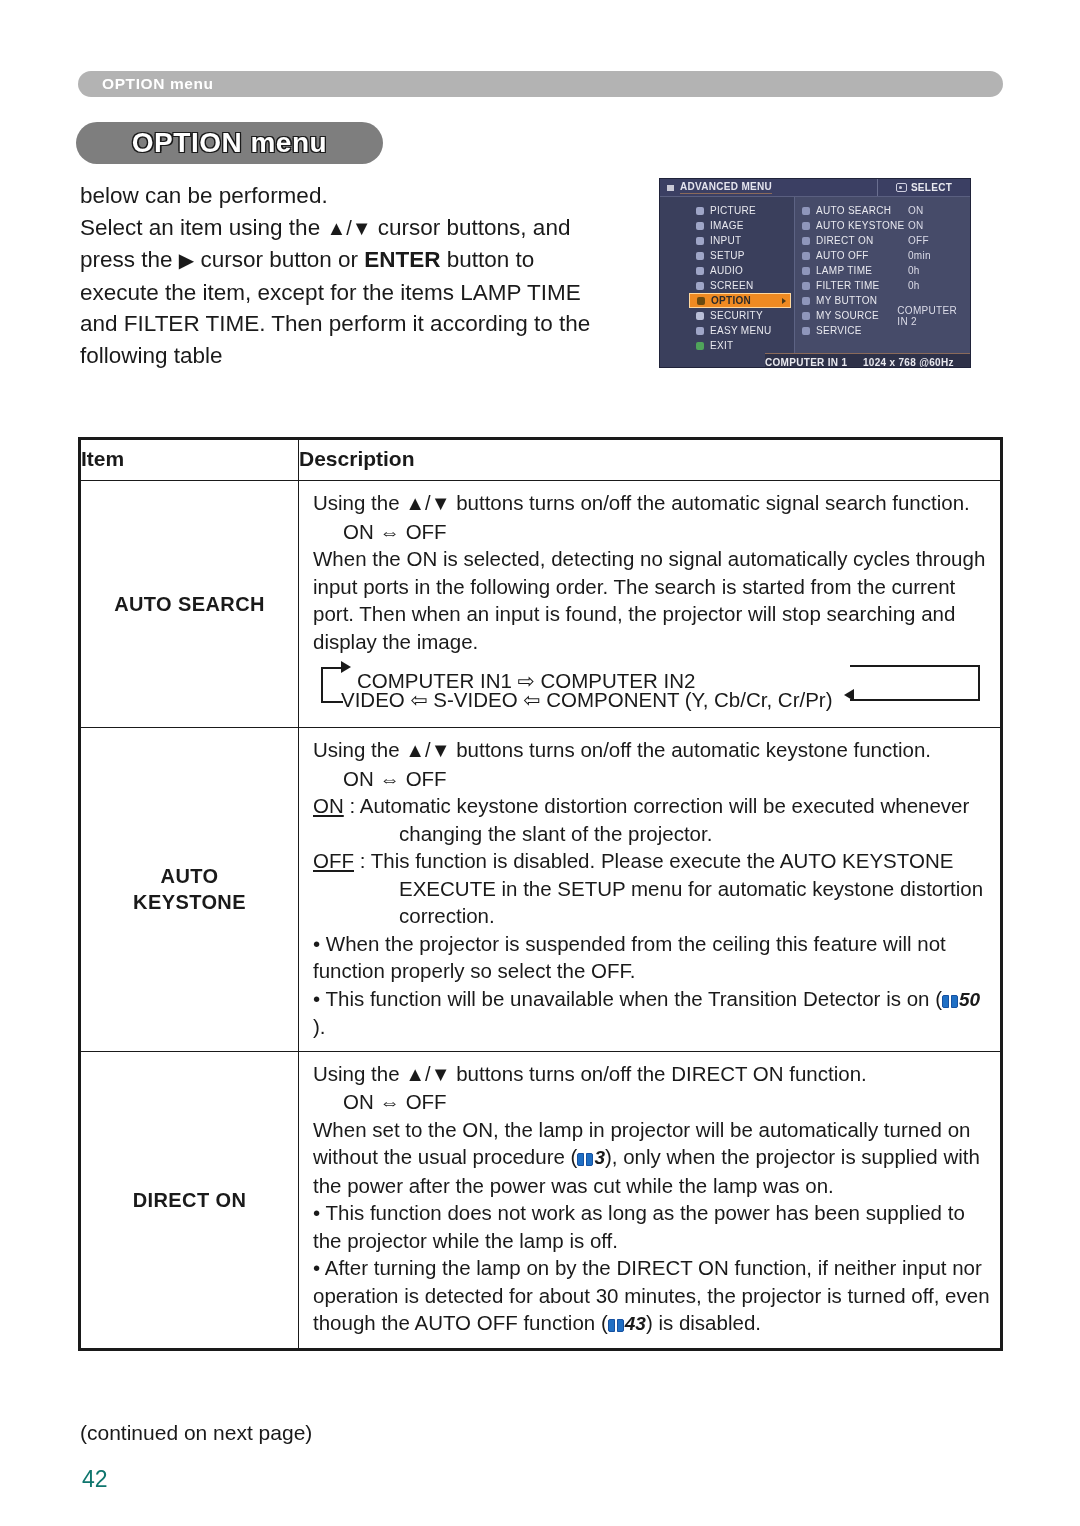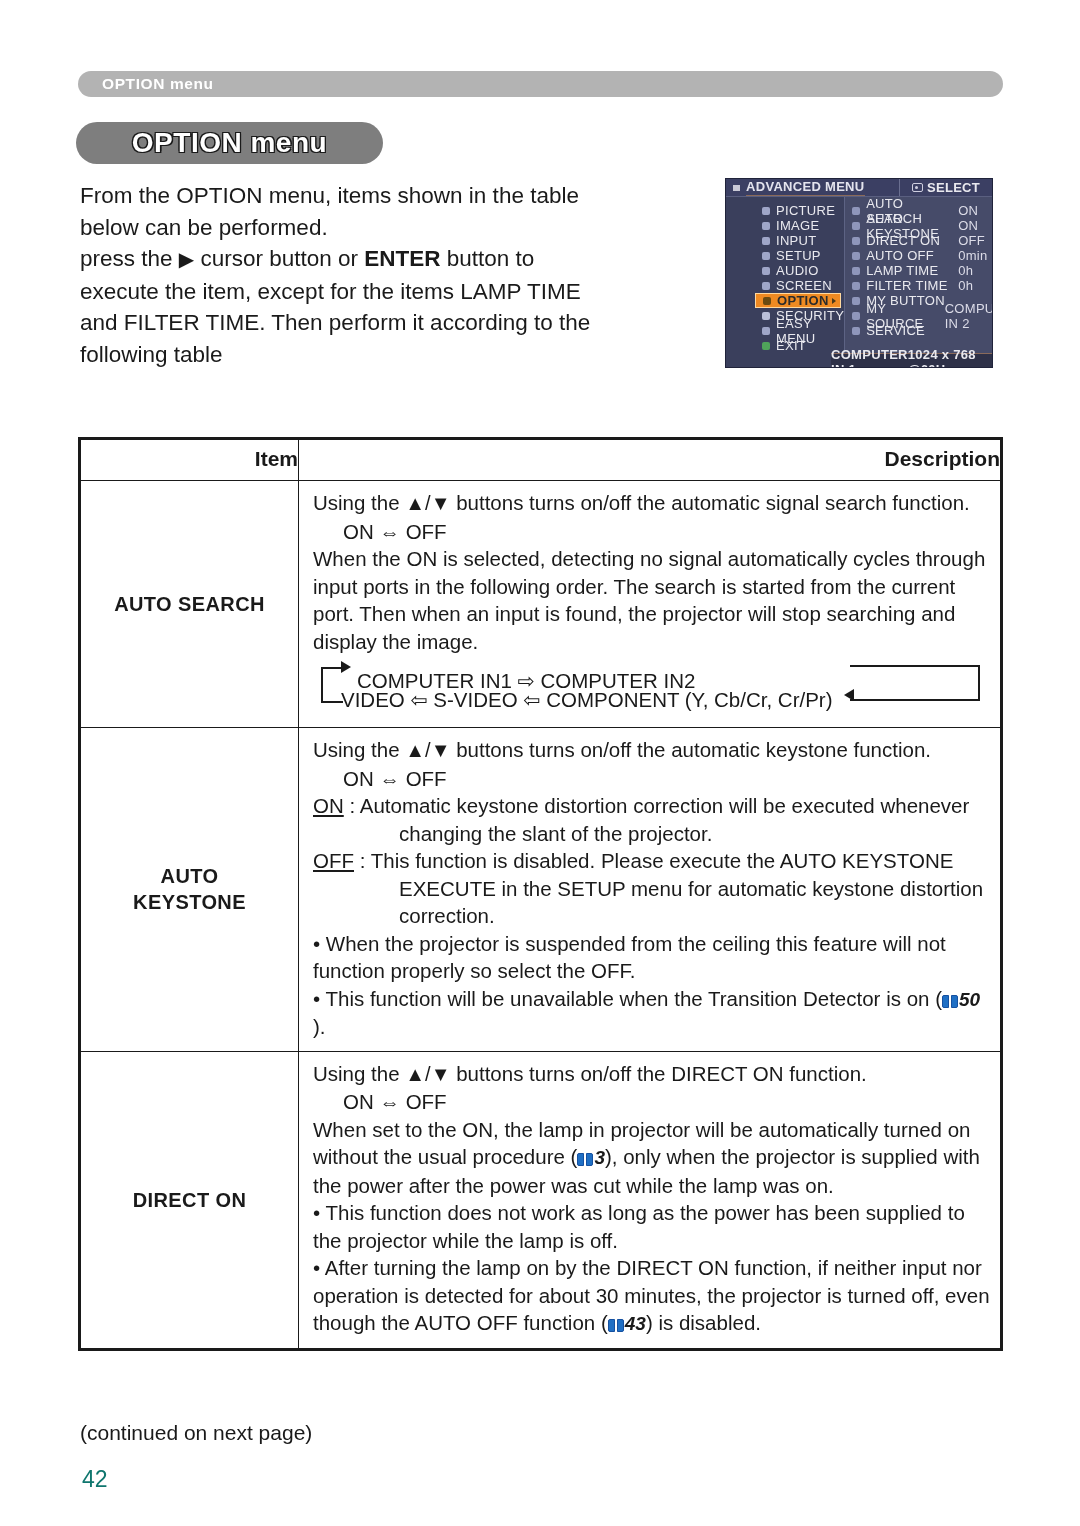--- a/index.html
+++ b/index.html
@@ -72,28 +72,28 @@
     line-height: 31.5px;
     color: #1a1a1a;
   }
   .intro p { margin: 0; }
   .b { font-weight: bold; }
   .tri { font-size: 20px; }
 
   
   .osd {
     position: absolute;
-    left: 725px;
+    left: 659px;
     top: 178px;
-    width: 268px;
+    width: 312px;
     height: 190px;
     background: #3a3f5c;
     border: 1px solid #20233a;
     box-sizing: border-box;
-    font-size: 13px;
+    font-size: 10px;
     color: #e9e9ef;
     overflow: hidden;
   }
   .osd-titlebar {
     height: 17px;
     background: #3b3f63;
     display: flex;
     align-items: center;
     border-bottom: 1px solid #5a5f80;
     position: relative;
@@ -234,21 +234,21 @@
   .tbl table {
     width: 100%;
     border-collapse: collapse;
     table-layout: fixed;
   }
   .tbl th, .tbl td {
     border: 1.5px solid #1a1a1a;
     vertical-align: top;
   }
   .tbl th {
-    text-align: right;
+    text-align: left;
     font-size: 21px;
     font-weight: bold;
     padding: 7px 0 9px 0;
     margin-top: 44px;
   }
   .col-item { width: 218px; }
   .cell-item {
     text-align: center;
     vertical-align: middle !important;
     font-size: 20px;
@@ -378,22 +378,22 @@
 
 <div class="running-header">
   <span class="running-header-label">OPTION menu</span>
 </div>
 
 <div class="section-pill">
   <span class="section-pill-label">OPTION menu</span>
 </div>
 
 <div class="intro">
-  <p>From the OPTION menu, items shown in the table</p>
   <p>below can be performed.</p>
+  <p><span>Select an item using the </span><span class="tri">▲/▼</span><span> cursor buttons, and</span></p>
   <p><span>press the </span><span class="tri">▶</span><span> cursor button or </span><span class="b">ENTER</span><span> button to</span></p>
   <p>execute the item, except for the items LAMP TIME</p>
   <p>and FILTER TIME. Then perform it according to the</p>
   <p>following table</p>
 </div>
 
 <div class="osd">
   <div class="osd-titlebar">
     <span class="osd-title-ico"></span>
     <span class="osd-title-text">ADVANCED MENU</span>

